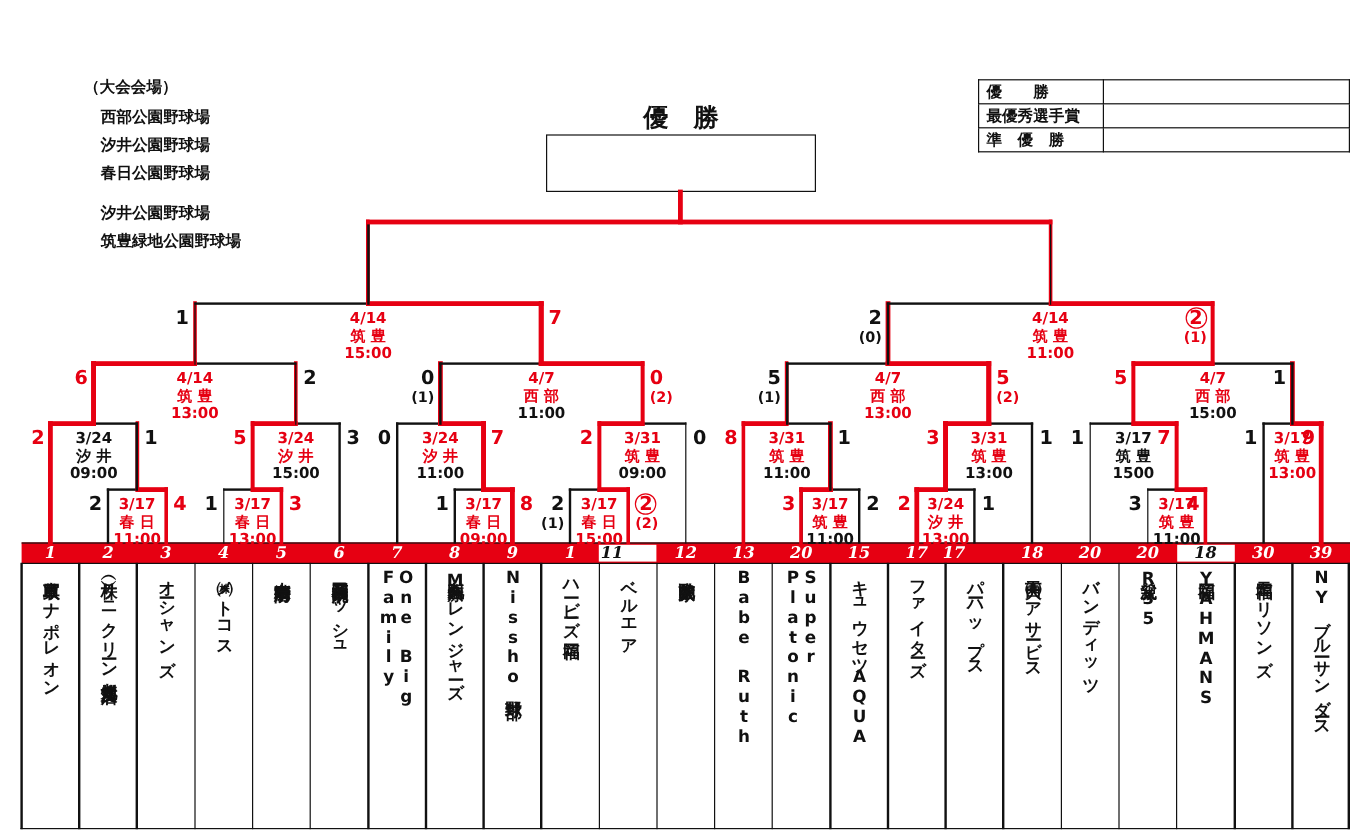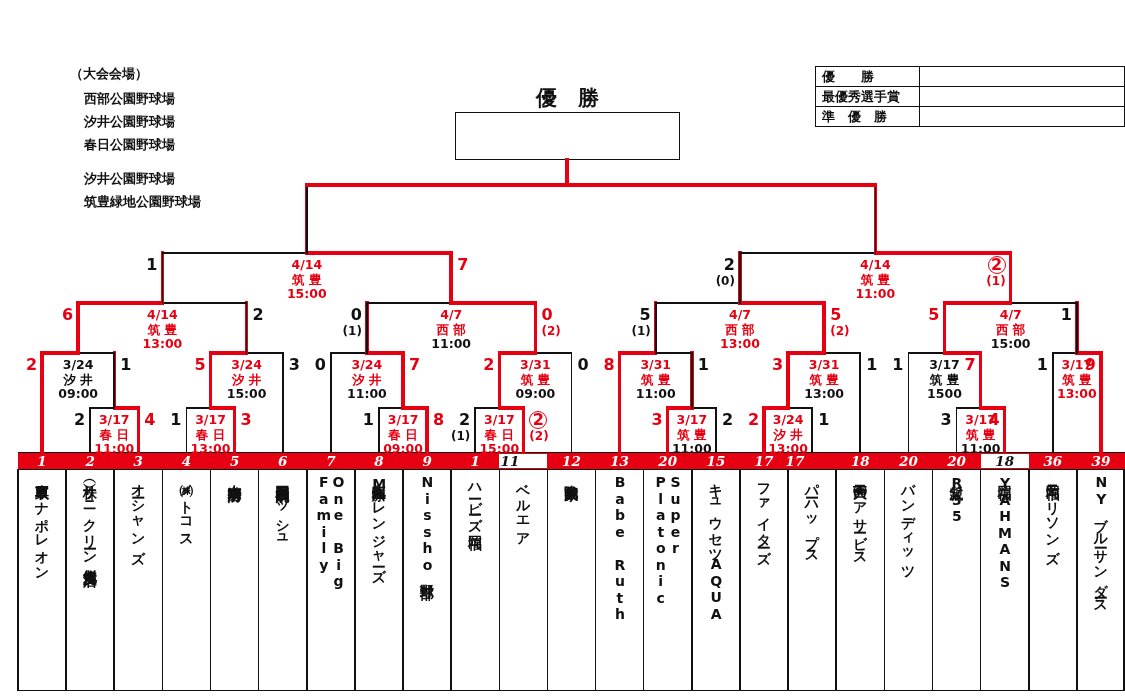--- a/index.html
+++ b/index.html
@@ -455,21 +455,21 @@
       </div>
       <div class="tnum" style="left: 934.543px;">20</div>
       <div class="tname" style="left: 933.478px; top: 474px; width: 46.1304px; height: 216px;">
         <span>親父R35</span>
       </div>
       <div class="hlcell" style="left: 980.609px; top: 453.6px; width: 48.1304px; height: 14.8px;"></div>
       <div class="tnum hl" style="left: 982.674px;">18</div>
       <div class="tname" style="left: 981.609px; top: 474px; width: 46.1304px; height: 216px;">
         <span>福岡YAHMANS</span>
       </div>
-      <div class="tnum" style="left: 1030.8px;">36</div>
+      <div class="tnum" style="left: 1030.8px;">30</div>
       <div class="tname" style="left: 1029.74px; top: 474px; width: 46.1304px; height: 216px;">
         <span>福岡モリソンズ</span>
       </div>
       <div class="tnum" style="left: 1078.93px;">39</div>
       <div class="tname" style="left: 1077.87px; top: 474px; width: 46.1304px; height: 216px;">
         <span>NYブルーサンダース</span>
       </div>
       <div class="ln" style="left: 17.2px; top: 469.2px; width: 1.6px; height: 222.1px;"></div>
       <div class="ln" style="left: 65.3304px; top: 469.2px; width: 1.6px; height: 222.1px;"></div>
       <div class="ln" style="left: 113.461px; top: 469.2px; width: 1.6px; height: 222.1px;"></div>

